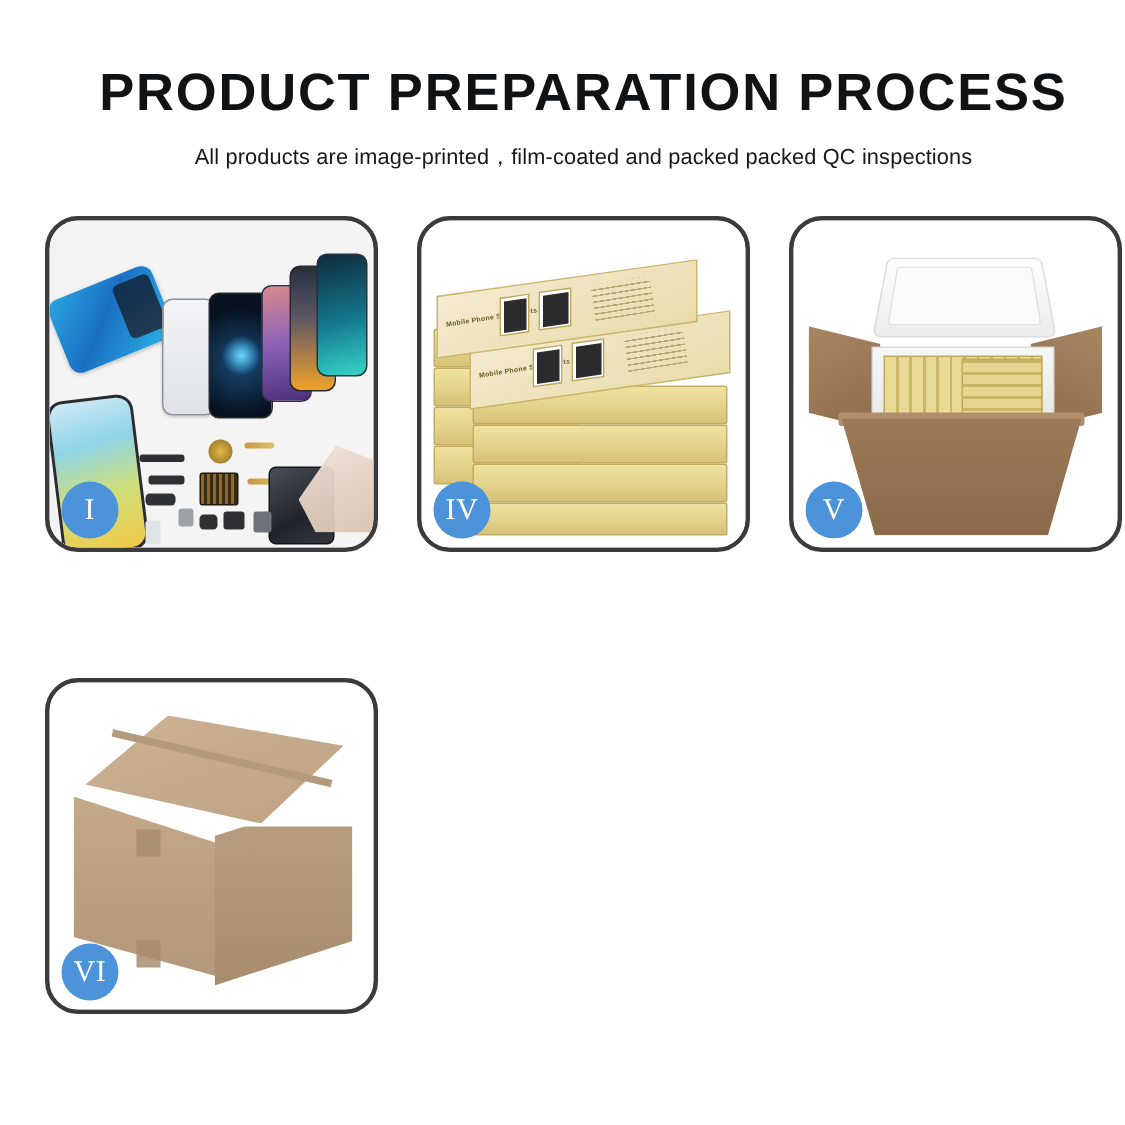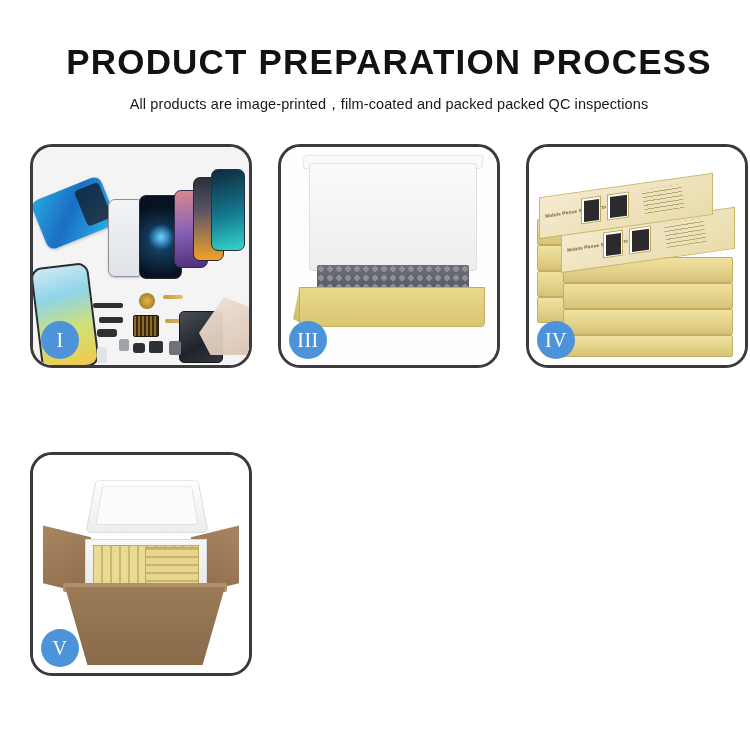--- a/index.html
+++ b/index.html
@@ -376,31 +376,20 @@
           <div class="pt" style="left:4px;top:58px;width:10px;height:16px;border-radius:2px;background:#dfe4e8;"></div>
           <div class="pt backcover" style="left:86px;top:22px;"></div>
           <div class="pt" style="left:76px;top:52px;width:12px;height:14px;border-radius:2px;background:#6f7379;"></div>
         </div>
         <div class="tweezer"></div>
       </div>
       <div class="badge">I</div>
     </div>
 
 
-    <div class="panel">
-      <div class="panel-inner p3">
-        <div class="box3-lid-top"></div>
-        <div class="box3-lid"></div>
-        <div class="box3-foam"></div>
-        <div class="box3-flapL"></div>
-        <div class="box3-flapR"></div>
-        <div class="box3-body"></div>
-      </div>
-      <div class="badge">III</div>
-    </div>
 
     <div class="panel">
       <div class="panel-inner p4">
         <div class="stack">
 
           <div class="sbox" style="left:2px;top:58px;width:96px;height:26px;"></div>
           <div class="sbox" style="left:2px;top:84px;width:96px;height:26px;"></div>
           <div class="sbox" style="left:2px;top:110px;width:96px;height:26px;"></div>
           <div class="sbox" style="left:2px;top:136px;width:96px;height:26px;"></div>
 
@@ -440,15 +429,26 @@
         <div class="flapR5"></div>
         <div class="foam-inner"></div>
         <div class="yboxes"></div>
         <div class="yboxes2"></div>
         <div class="carton5-lip"></div>
         <div class="carton5"></div>
       </div>
       <div class="badge">V</div>
     </div>
 
+    <div class="panel">
+      <div class="panel-inner p6">
+        <div class="c6-top"></div>
+        <div class="c6-top-seam"></div>
+        <div class="c6-left"></div>
+        <div class="c6-right"></div>
+        <div class="c6-tab" style="left:58px;top:98px;"></div>
+        <div class="c6-tab" style="left:58px;top:172px;"></div>
+      </div>
+      <div class="badge">VI</div>
+    </div>
 
   </div>
 </div>
 
 </body></html>

